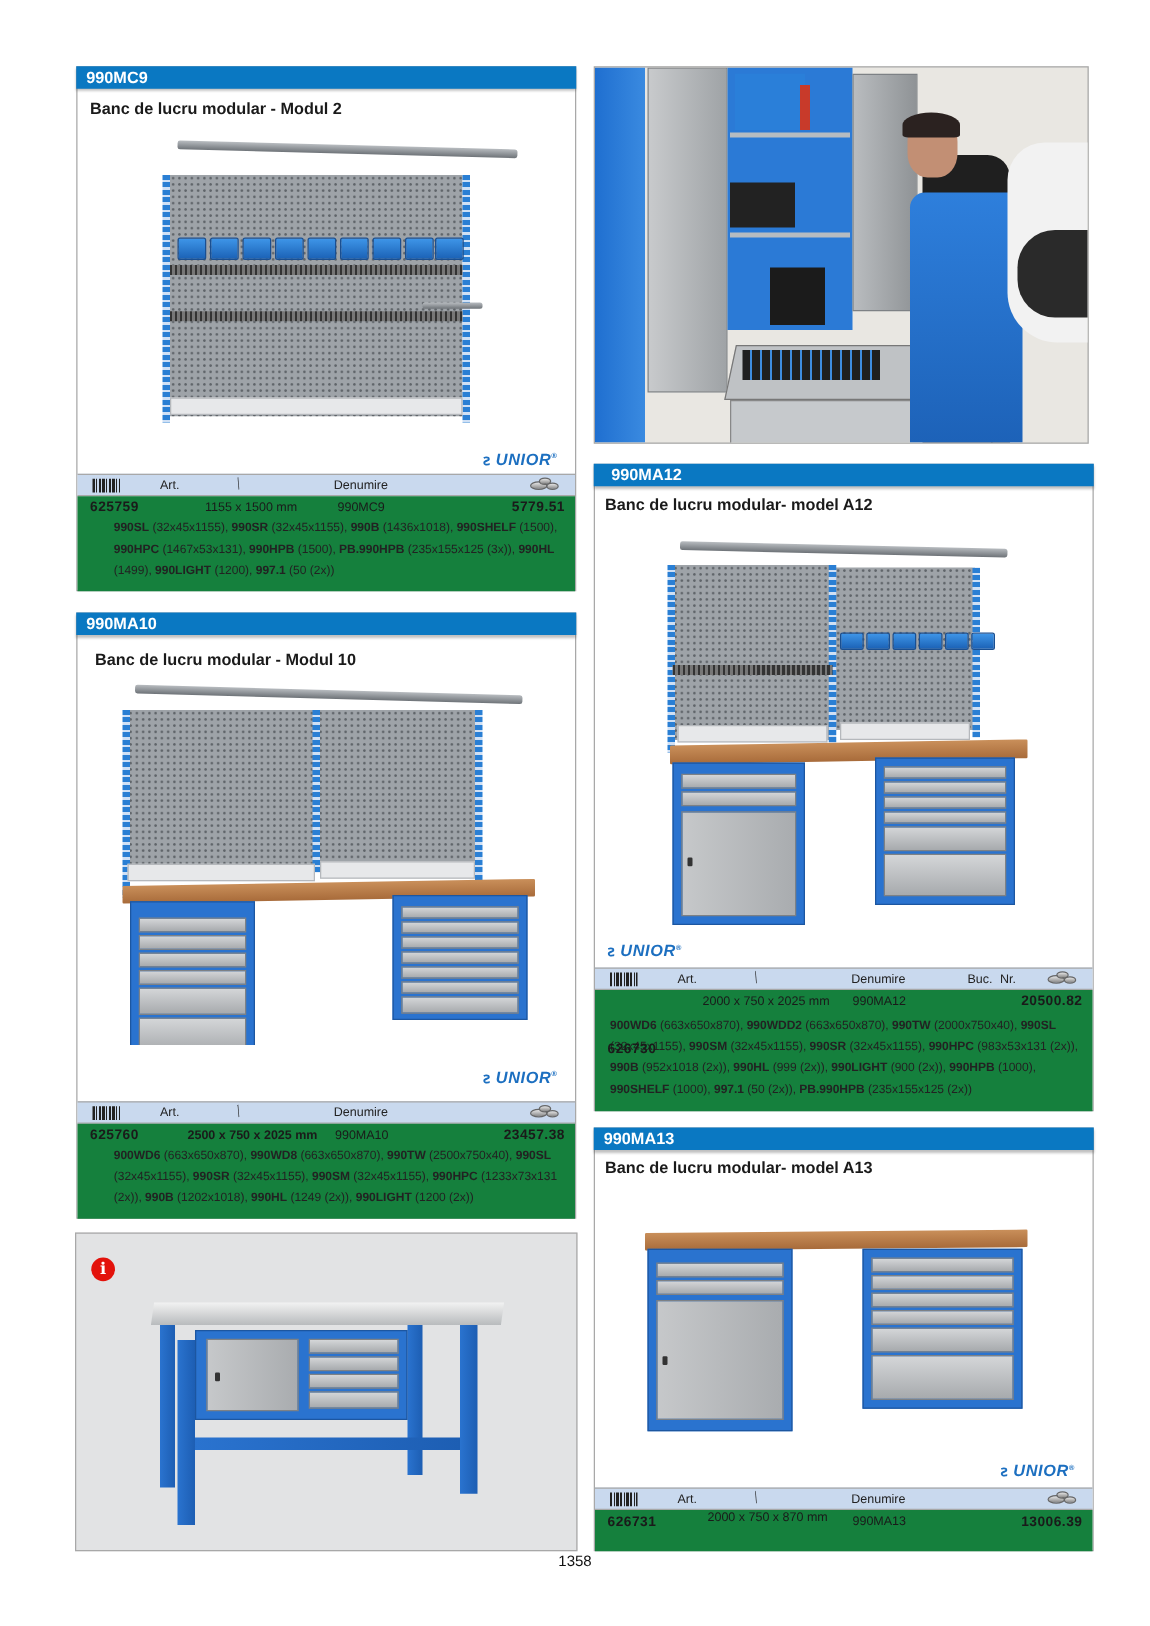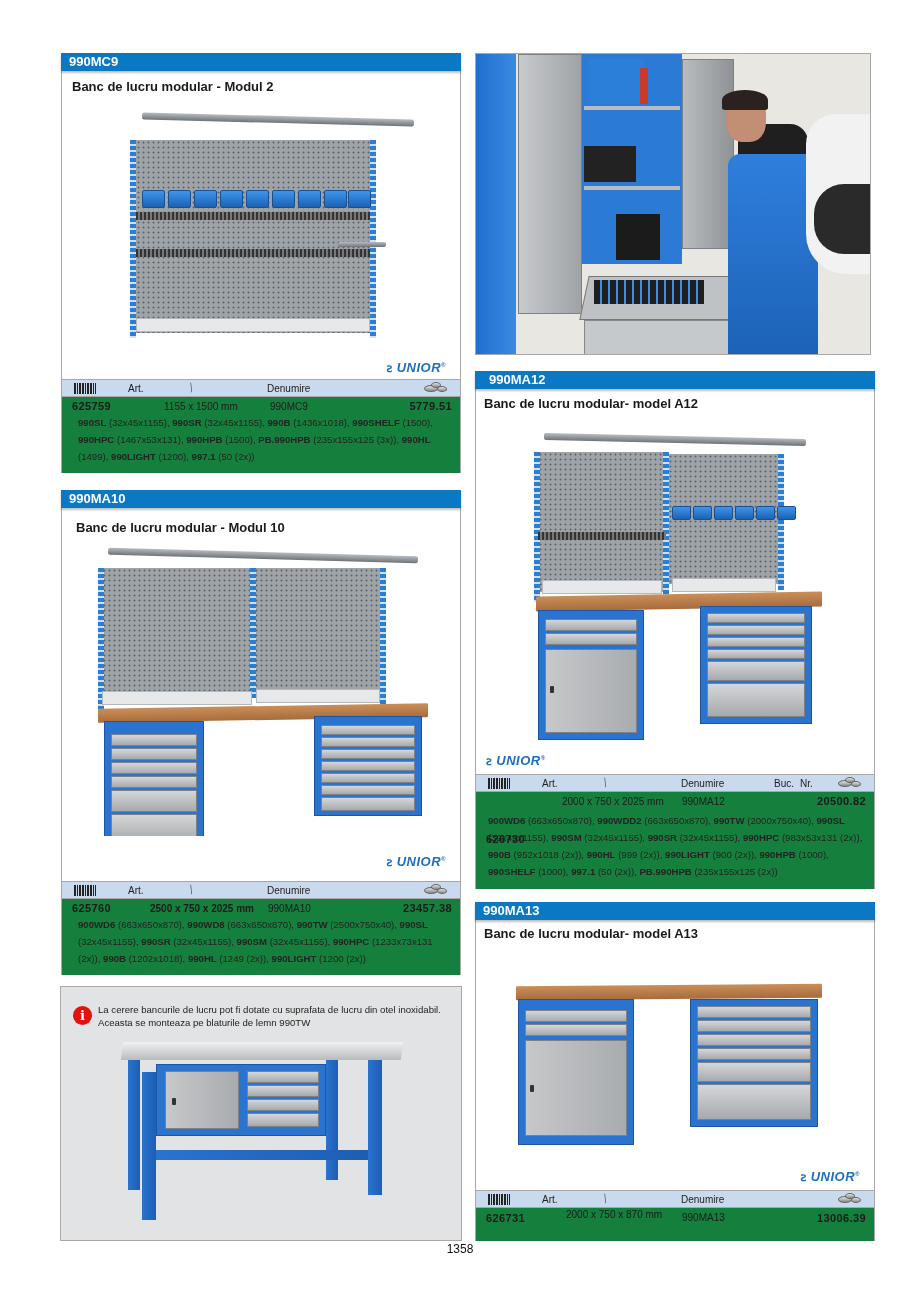--- a/index.html
+++ b/index.html
@@ -18,21 +18,21 @@
   .barcode { width: 22px; height: 11px; top: 3px !important; background: repeating-linear-gradient(90deg, #222 0 2px, #c9d9ee 2px 3px, #222 3px 4px, #c9d9ee 4px 5px, #222 5px 7px, #c9d9ee 7px 8px); }
   .wrench { font-size: 10px; transform: rotate(-45deg); top: 2px !important; }
   .coins { width: 22px; height: 12px; top: 2px !important; }
   .coins span { position: absolute; border-radius: 50%; background: linear-gradient(#e4e4e4, #888); border: 1px solid #666; }
 
   .tbl-body { position: absolute; left: 0; right: 0; background: #15803d; font-size: 10px; line-height: 17px; }
   .tbl-body .row1 { position: relative; height: 17px; }
   .tbl-body .row1 > * { position: absolute; top: 1px; }
   .art { font-weight: bold; font-size: 11px; letter-spacing: 0.4px; }
   .price { font-weight: bold; font-size: 11px; letter-spacing: 0.4px; right: 8px; }
-  .comp { padding: 0 10px 0 16px; font-size: 9.6px; line-height: 17px; color: #222; }
+  .comp { padding: 0 10px 0 29px; font-size: 9.6px; line-height: 17px; color: #222; }
   .comp b { font-weight: bold; }
 
   .photo { position: absolute; overflow: hidden; }
   .pegboard { position: absolute; background-color: #9ea3a8; background-image: radial-gradient(#5f6469 0.9px, transparent 1.1px); background-size: 5px 5px; }
   .upright { position: absolute; width: 6px; background: repeating-linear-gradient(#2a7fd4 0 4px, #cfe0f5 4px 6px); }
   .bar { position: absolute; height: 7px; background: linear-gradient(#b8bcc0, #6e7378); border-radius: 2px; }
   .shelf { position: absolute; height: 8px; background: repeating-linear-gradient(90deg, #333 0 2px, #777 2px 4px); }
   .bin { position: absolute; width: 23px; height: 18px; background: linear-gradient(#3e95e8, #1b62b6); border: 1px solid #1a4f91; border-radius: 2px; }
   .strip { position: absolute; height: 14px; background: #e7e8ea; border: 1px solid #b5b8bc; }
   .top-wood { position: absolute; background: linear-gradient(#c98f5a, #a86b3a); border-radius: 1px; }
@@ -152,24 +152,20 @@
       <span style="left:88px;font-weight:bold;">2500 x 750 x 2025 mm</span>
       <span style="left:206px;">990MA10</span>
       <span class="price">23457.38</span>
     </div>
     <div class="comp"><b>900WD6</b><span> (663x650x870), </span><b>990WD8</b><span> (663x650x870), </span><b>990TW</b><span> (2500x750x40), </span><b>990SL</b><span> (32x45x1155), </span><b>990SR</b><span> (32x45x1155), </span><b>990SM</b><span> (32x45x1155), </span><b>990HPC</b><span> (1233x73x131 (2x)), </span><b>990B</b><span> (1202x1018), </span><b>990HL</b><span> (1249 (2x)), </span><b>990LIGHT</b><span> (1200 (2x))</span></div>
   </div>
 </div>
 
 <div class="notice">
   <div class="notice-icon">i</div>
-  <div class="notice-text">
-    <div>La cerere bancurile de lucru pot fi dotate cu suprafata de lucru din otel inoxidabil.</div>
-    <div>Aceasta se monteaza pe blaturile de lemn 990TW</div>
-  </div>
   <div class="photo" style="left:55px; top:45px; width:290px; height:200px;">
     <div class="top-steel" style="left:6px; top:10px; width:280px; height:18px; transform:skewX(-8deg);"></div>
     <div class="leg" style="left:12px; top:28px; width:12px; height:130px;"></div>
     <div class="leg" style="left:26px; top:40px; width:14px; height:148px;"></div>
     <div class="leg" style="left:210px; top:28px; width:12px; height:120px;"></div>
     <div class="leg" style="left:252px; top:28px; width:14px; height:135px;"></div>
     <div class="leg" style="left:40px; top:118px; width:212px; height:10px;"></div>
     <div class="cab" style="left:40px; top:32px; width:170px; height:72px;">
       <div class="door" style="left:8px; right:86px; top:6px; height:58px;">
           <div class="lock" style="left:6px; top:26px;"></div>

